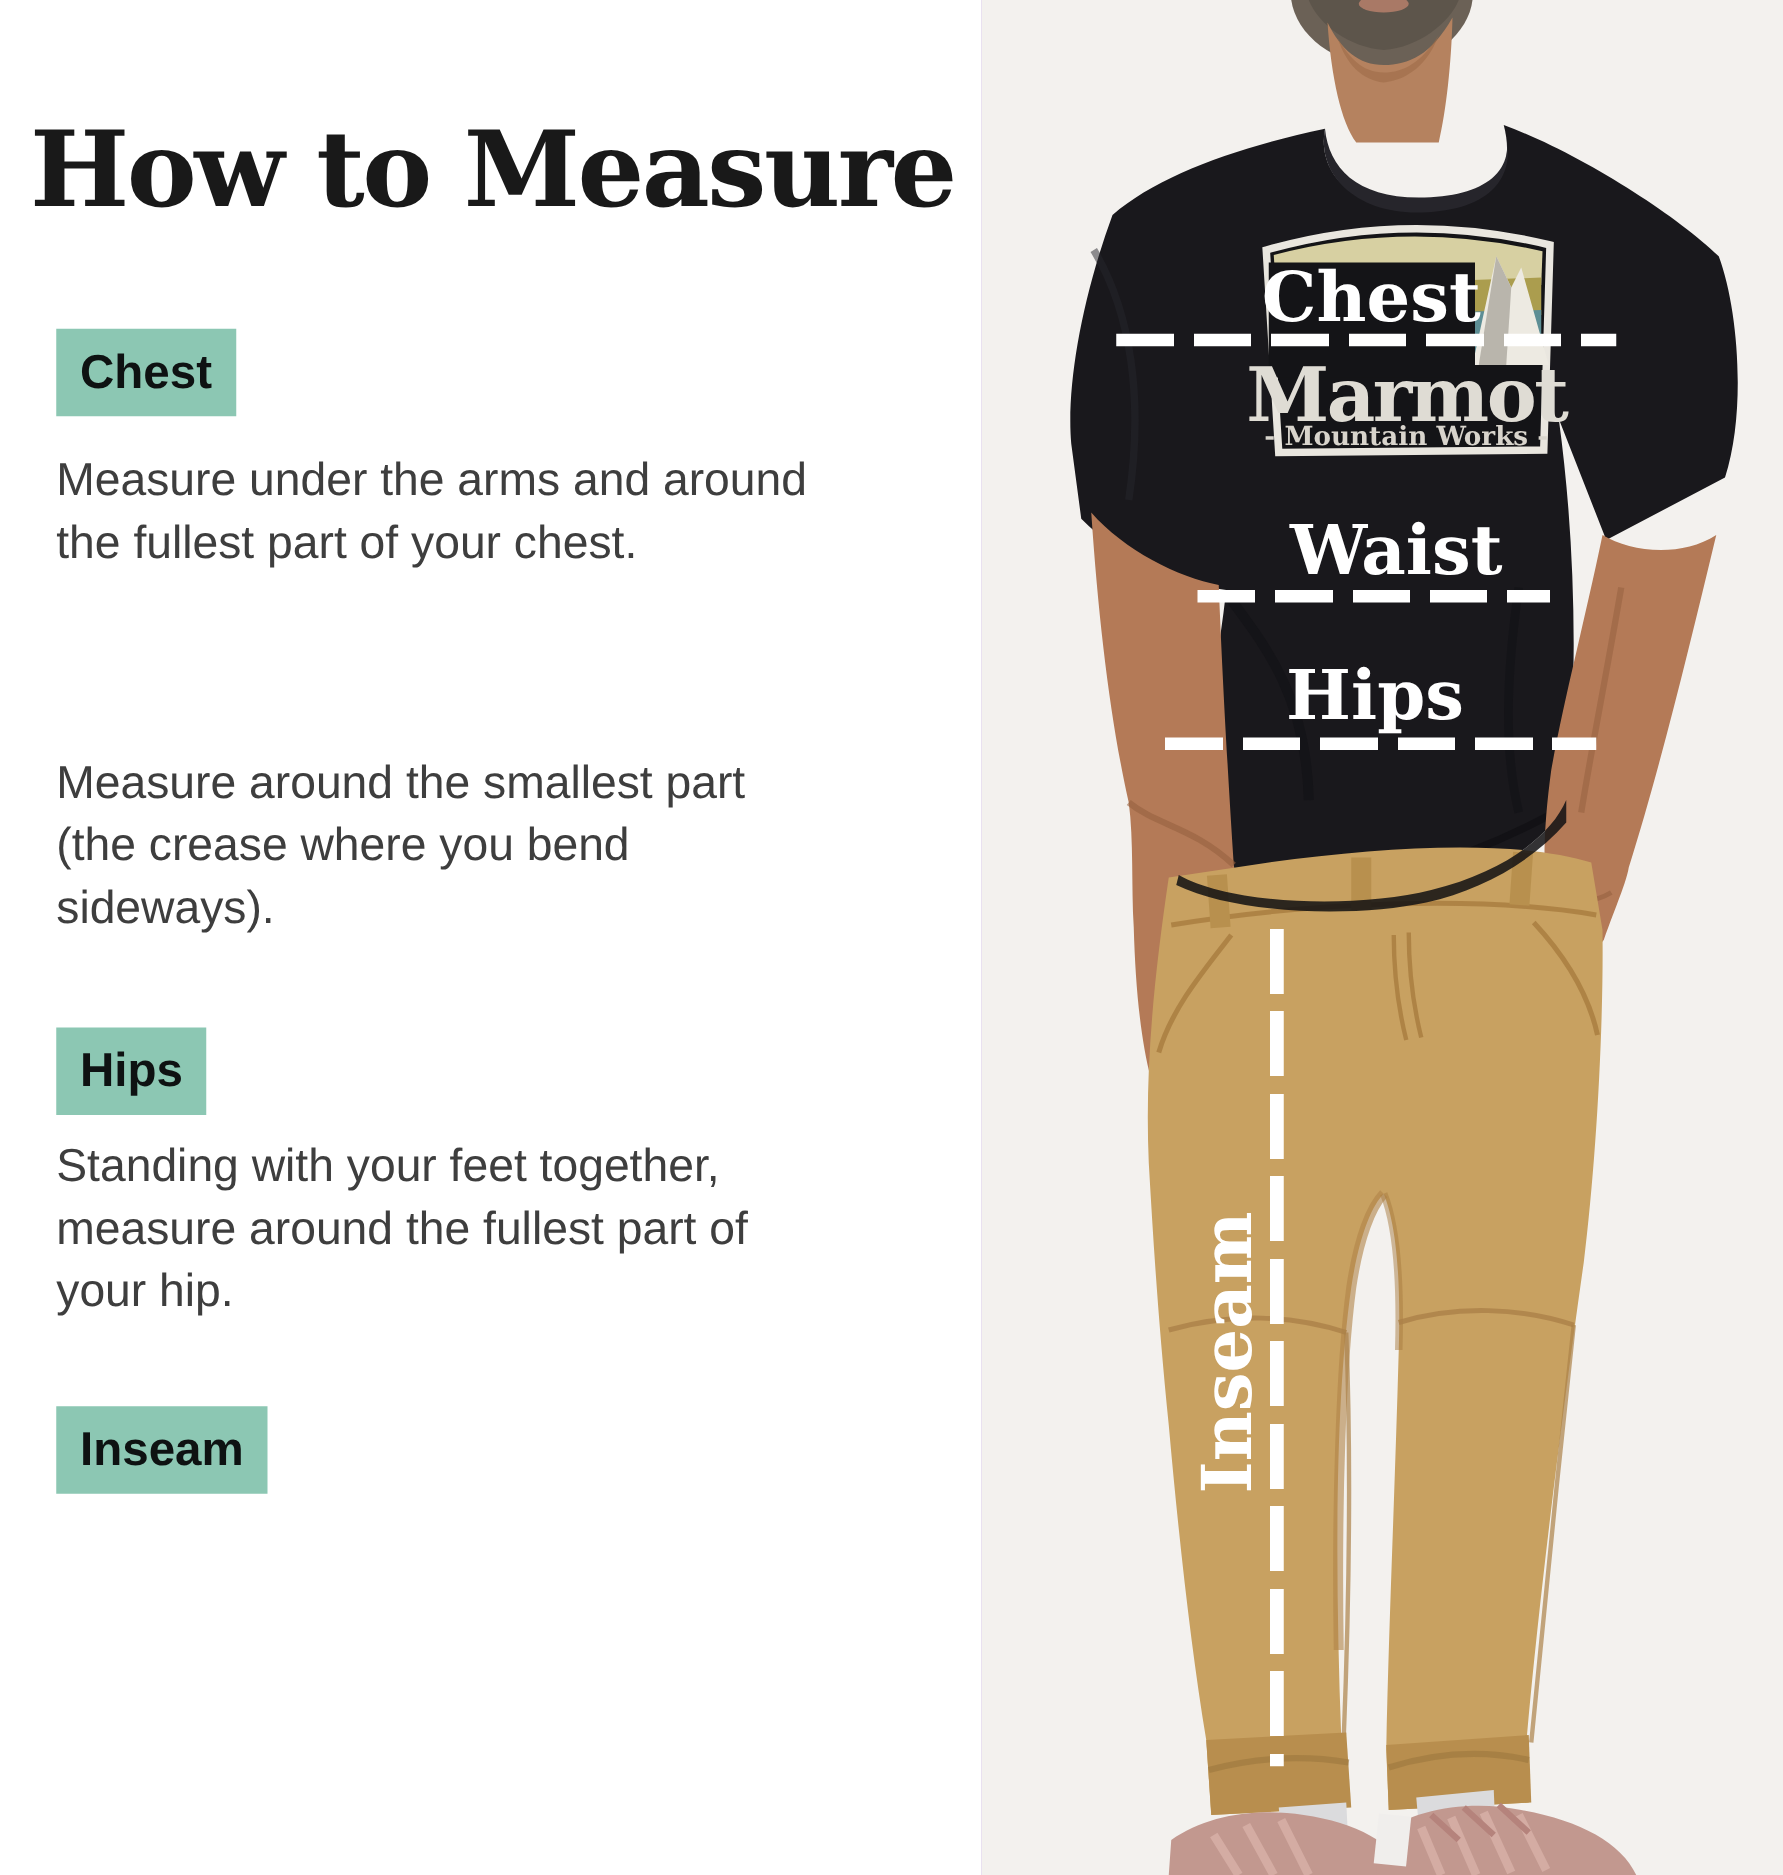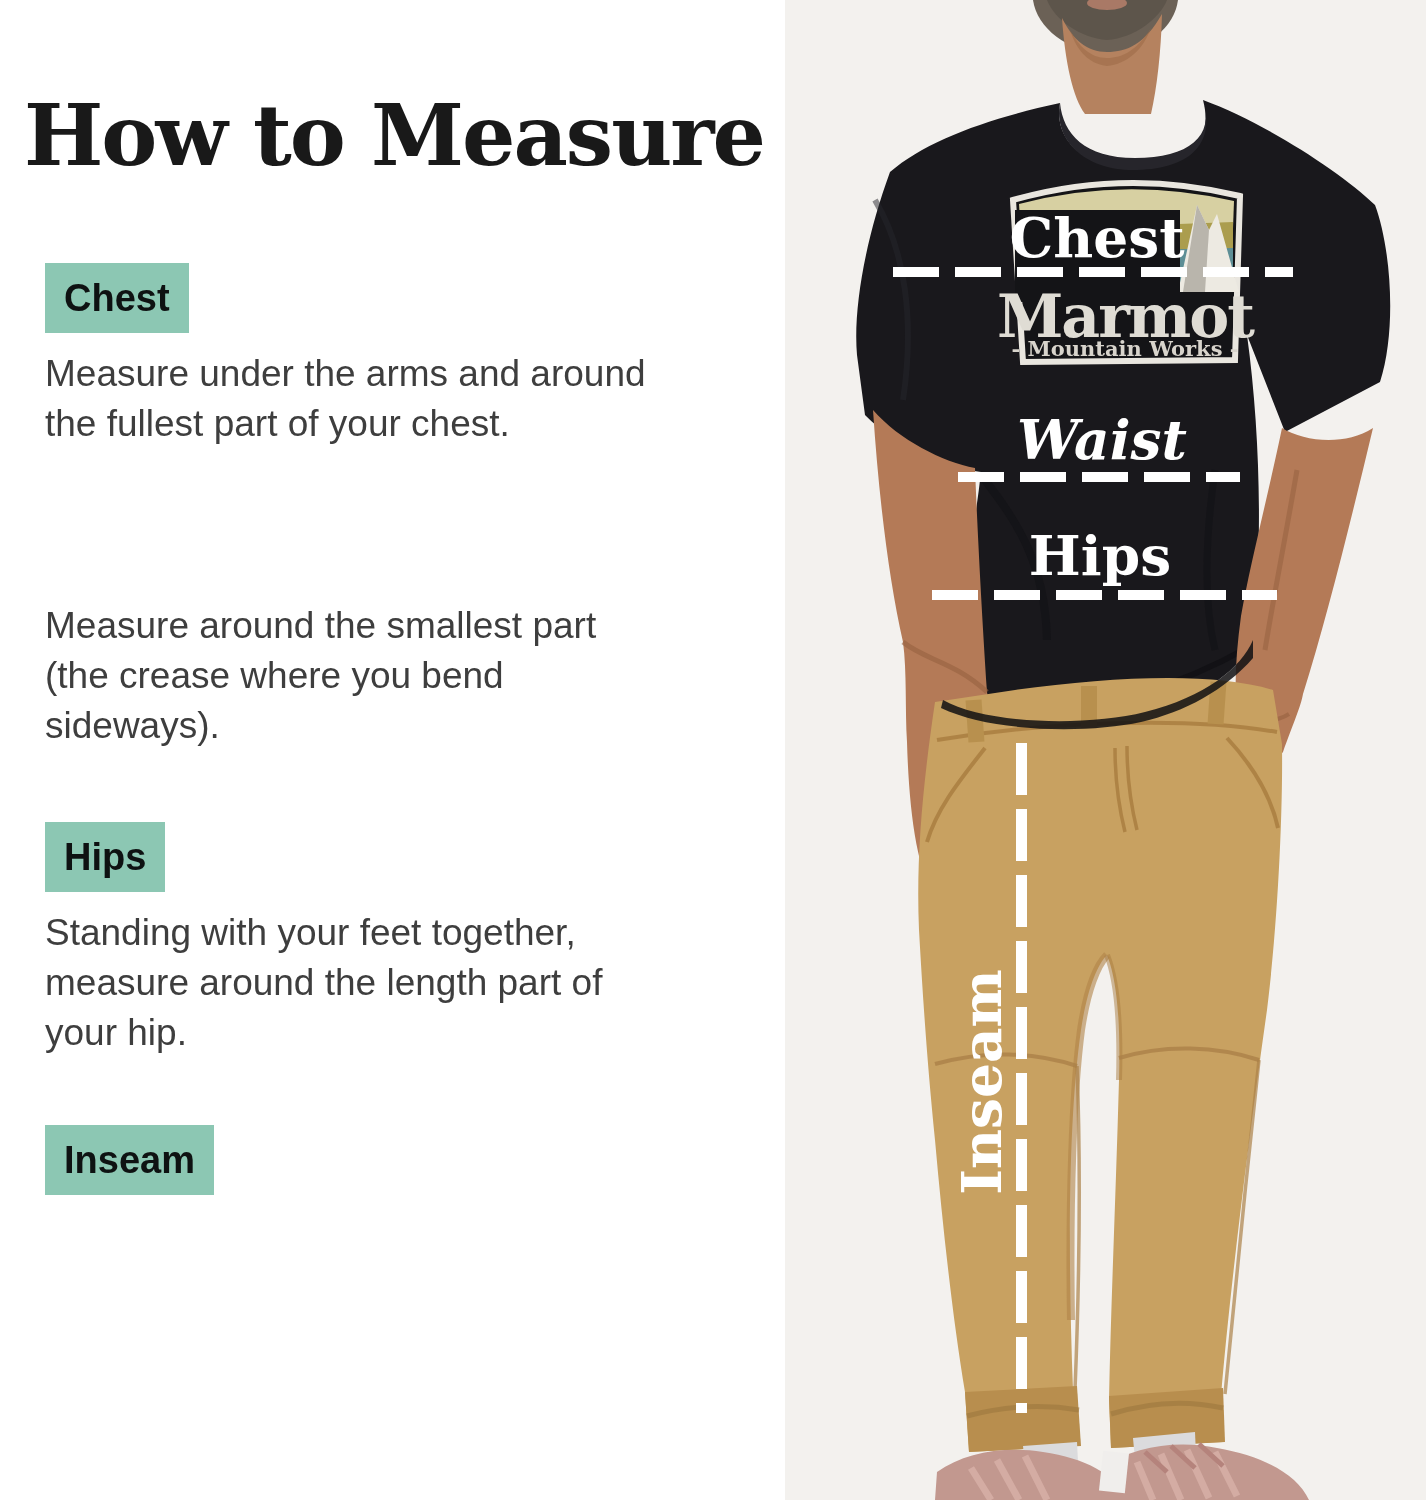--- a/index.html
+++ b/index.html
@@ -18,36 +18,36 @@
   .sec-label{
     display:inline-block;background:#8CC7B3;color:#0e1212;
     font-weight:700;font-size:38px;line-height:70px;padding:0 19px;
     font-family:"Liberation Sans",sans-serif;
   }
   .sec-text{
     position:absolute;left:45px;width:720px;
     font-size:37px;line-height:50px;color:#3e3e3e;white-space:pre-line;
     font-family:"Liberation Sans",sans-serif;
   }
-  #sec0{top:263px;} #txt0{top:349px;}
+  #sec0{top:263px;} #txt0{top:359px;}
   #sec1{top:515px;} #txt1{top:601px;}
   #sec2{top:822px;} #txt2{top:908px;}
   #sec3{top:1125px;} #txt3{top:1211px;}
 
   
   #photo{position:absolute;left:785px;top:0;width:641px;height:1500px;background:#f3f1ee;overflow:hidden;}
   #photo svg{position:absolute;left:0;top:0;}
 
   
   .m-label{
     position:absolute;color:#ffffff;text-align:center;
     font-family:"DejaVu Serif","Liberation Serif",serif;font-weight:700;font-size:55px;line-height:56px;
   }
   #lab-chest{left:202px;top:210px;width:220px;}
-  #lab-waist{left:207px;top:412px;width:220px;font-style:italic;}
+  #lab-waist{left:222px;top:412px;width:220px;}
   #lab-hips{left:205px;top:528px;width:220px;}
   #lab-inseam{
     left:0;top:0;width:240px;
     transform:translate(77px,1054px) rotate(-90deg);
     transform-origin:120px 28px;
   }
   .dash-h{
     position:absolute;height:10px;
     background:repeating-linear-gradient(to right,#ffffff 0 46px,rgba(0,0,0,0) 46px 62px);
   }
@@ -75,21 +75,21 @@
 the fullest part of your chest.</div>
 
     <div class="sec-text" id="txt1">Measure around the smallest part
 (the crease where you bend
 sideways).</div>
 
     <div class="section" id="sec2">
       <span class="sec-label">Hips</span>
     </div>
     <div class="sec-text" id="txt2">Standing with your feet together,
-measure around the length part of
+measure around the fullest part of
 your hip.</div>
 
     <div class="section" id="sec3">
       <span class="sec-label">Inseam</span>
     </div>
   </div>
 
   <div id="photo">
     <svg width="641" height="1500" viewBox="0 0 641 1500">
 

